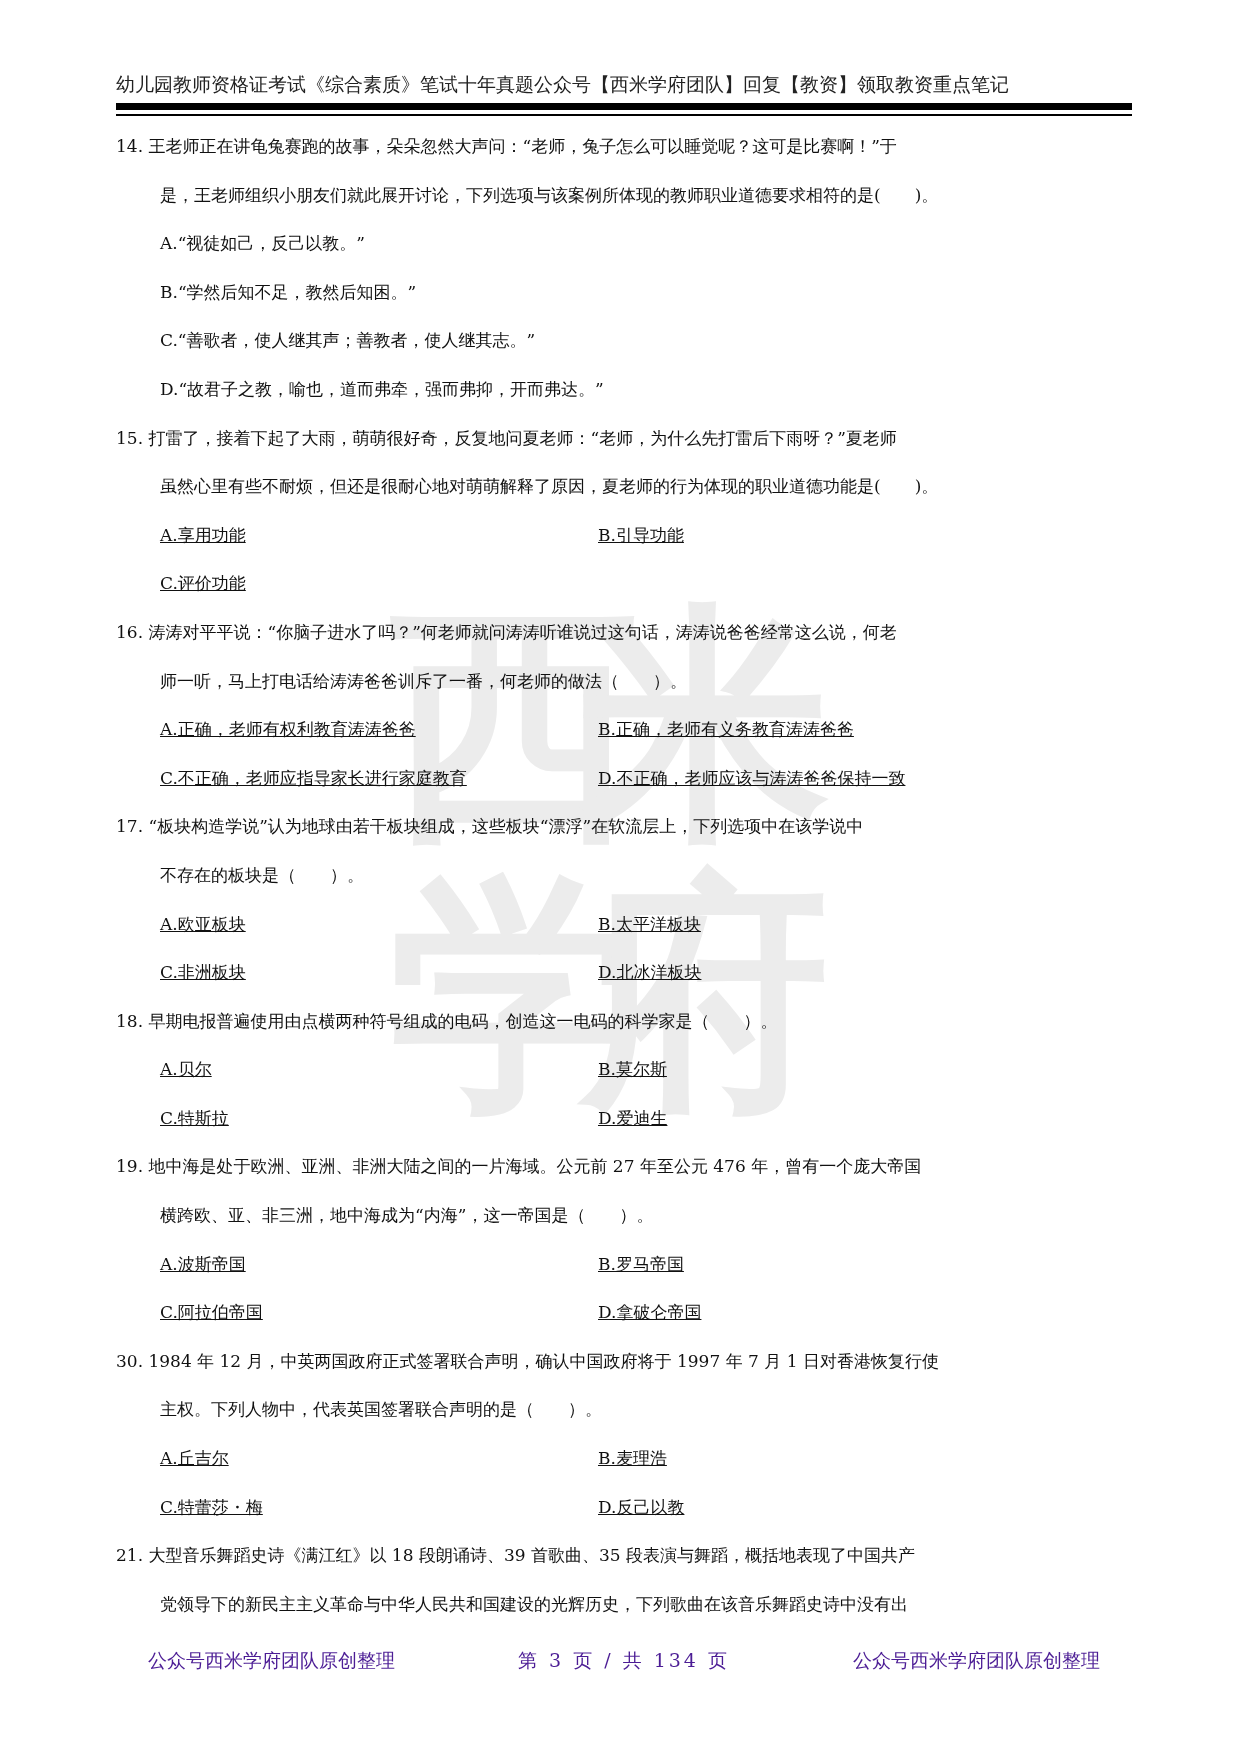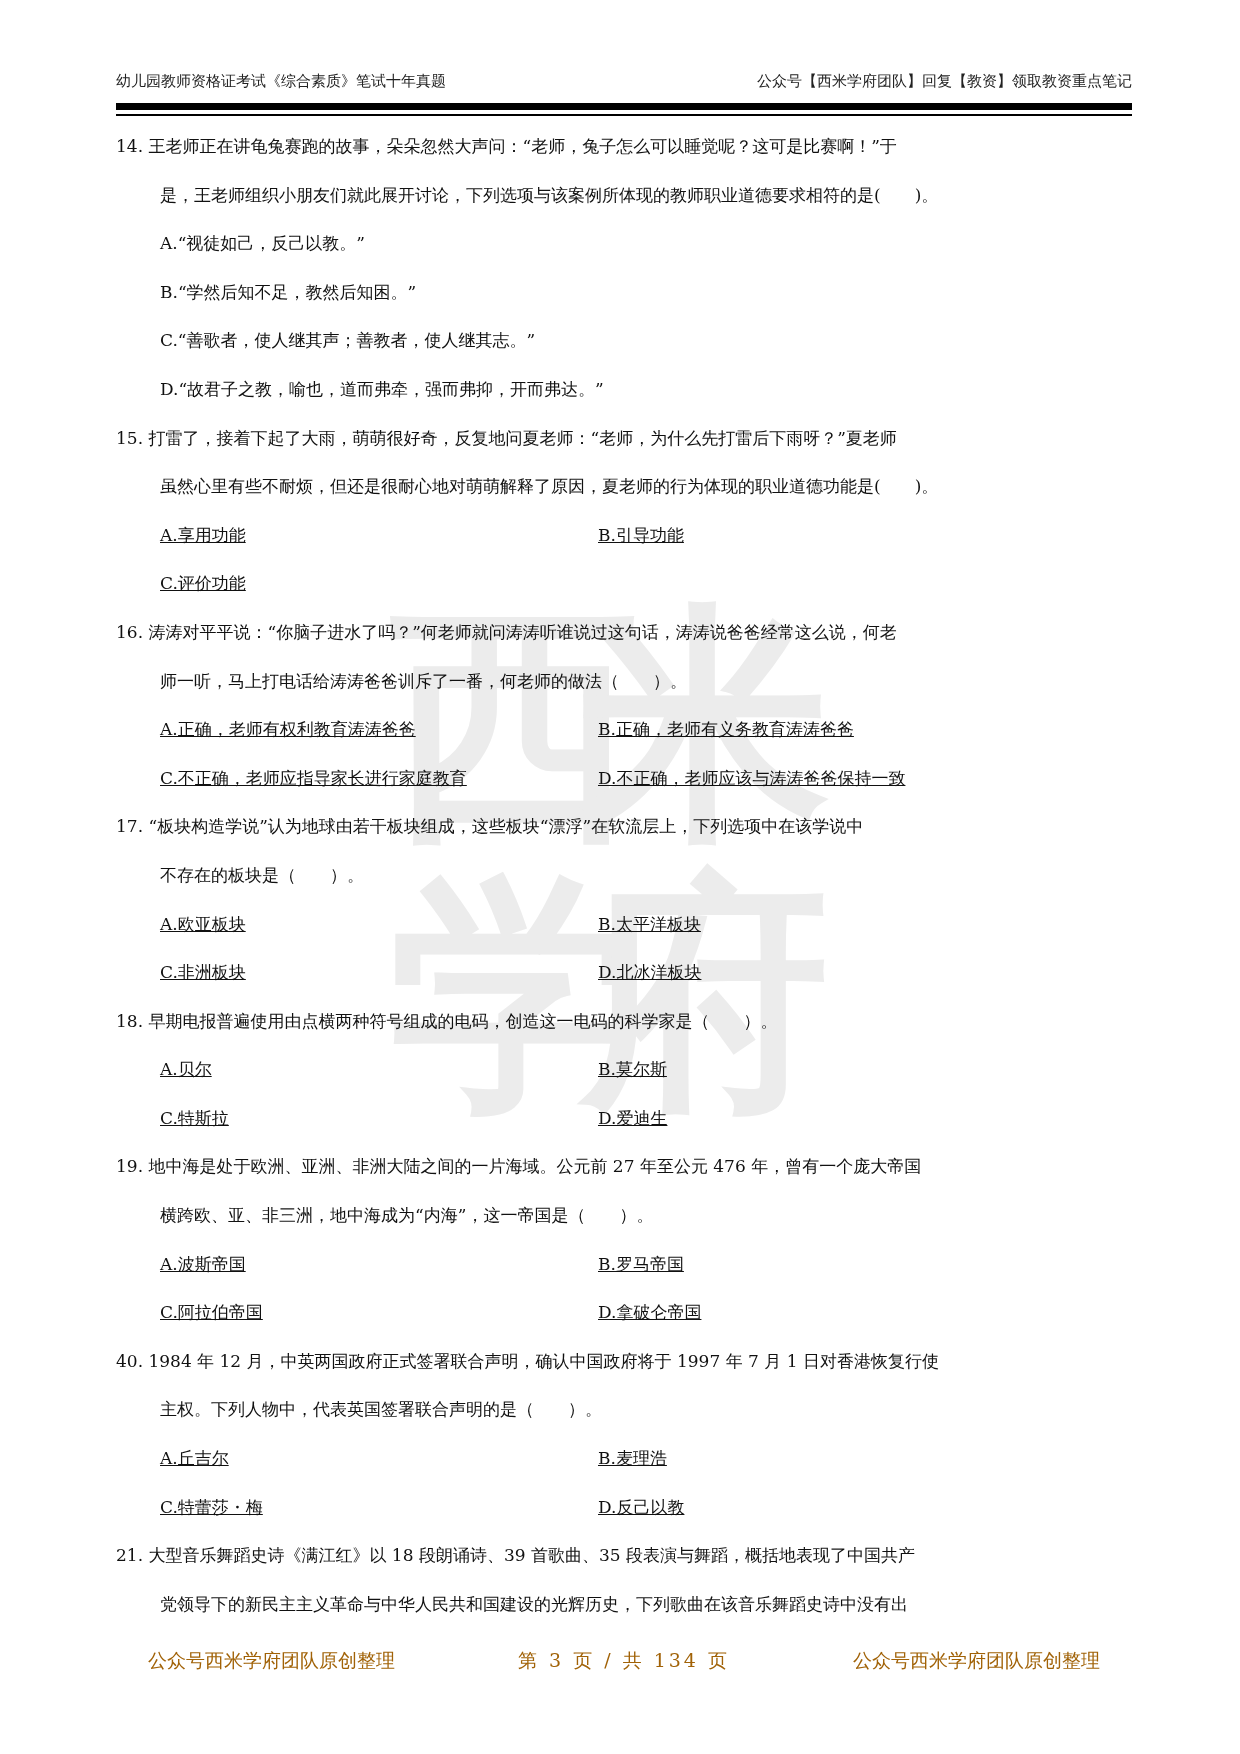--- a/index.html
+++ b/index.html
@@ -3,22 +3,22 @@
 <meta charset="utf-8">
 <style>
   html, body { margin: 0; padding: 0; background: #ffffff; }
   body {
     width: 1240px; height: 1754px; position: relative; overflow: hidden;
     font-family: "DejaVu Serif", "Liberation Serif", serif;
     color: #111111;
   }
   .header {
     position: absolute; left: 116px; right: 108px; top: 72px;
-    display: flex; justify-content: space-between; align-items: flex-end;
-    font-size: 15px; color: #222;
+    display: flex; align-items: flex-end;
+    font-size: 19px; color: #222;
   }
   .rule-thick { position: absolute; left: 116px; right: 108px; top: 103px; height: 7px; background: #000; }
   .rule-thin  { position: absolute; left: 116px; right: 108px; top: 114px; height: 2px; background: #000; }
 
   .watermark {
     position: absolute; left: 390px; top: 600px; width: 420px; height: 540px;
     pointer-events: none; z-index: 0;
   }
   .watermark span {
     position: absolute; font-family: "DejaVu Sans", sans-serif; font-weight: bold;
@@ -32,21 +32,21 @@
   .q { margin: 0; }
   .q-line1 { white-space: nowrap; }
   .q-cont { padding-left: 44px; }
   .opt { padding-left: 44px; white-space: nowrap; }
   .opts-grid { display: grid; grid-template-columns: 438px 1fr; padding-left: 44px; text-decoration: underline; }
   .opts-grid .cell { white-space: nowrap; }
 
   .footer {
     position: absolute; left: 148px; right: 140px; top: 1648px;
     display: flex; justify-content: space-between;
-    font-size: 19px; color: #a16207;
+    font-size: 19px; color: #4c1d95;
   }
   .footer .center { letter-spacing: 3px; }
 </style>
 </head>
 <body>
 
 <div class="header">
   <span>幼儿园教师资格证考试《综合素质》笔试十年真题</span>
   <span>公众号【西米学府团队】回复【教资】领取教资重点笔记</span>
 </div>
@@ -118,21 +118,21 @@
     <div class="q-cont">横跨欧、亚、非三洲，地中海成为“内海”，这一帝国是（　　）。</div>
     <div class="opts-grid">
       <div class="cell">A.波斯帝国</div>
       <div class="cell">B.罗马帝国</div>
       <div class="cell">C.阿拉伯帝国</div>
       <div class="cell">D.拿破仑帝国</div>
     </div>
   </div>
 
   <div class="q">
-    <div class="q-line1"><span>40.</span> <span>1984 年 12 月，中英两国政府正式签署联合声明，确认中国政府将于 1997 年 7 月 1 日对香港恢复行使</span></div>
+    <div class="q-line1"><span>30.</span> <span>1984 年 12 月，中英两国政府正式签署联合声明，确认中国政府将于 1997 年 7 月 1 日对香港恢复行使</span></div>
     <div class="q-cont">主权。下列人物中，代表英国签署联合声明的是（　　）。</div>
     <div class="opts-grid">
       <div class="cell">A.丘吉尔</div>
       <div class="cell">B.麦理浩</div>
       <div class="cell">C.特蕾莎・梅</div>
       <div class="cell">D.反己以教</div>
     </div>
   </div>
 
   <div class="q">

